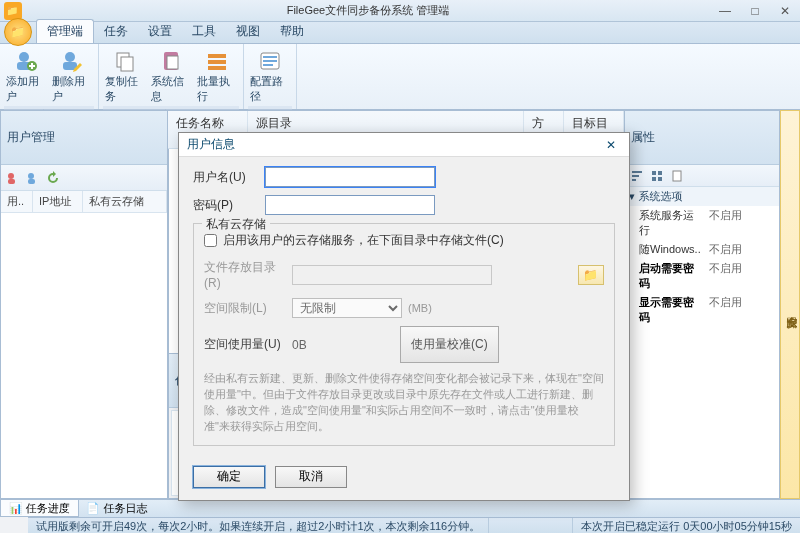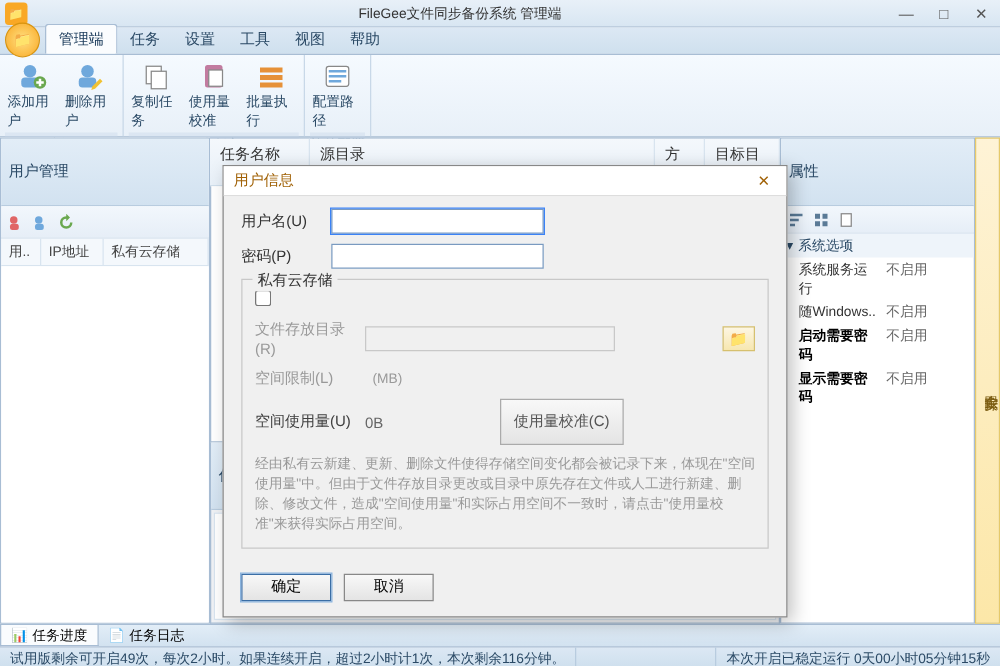--- a/index.html
+++ b/index.html
@@ -54,27 +54,27 @@
 .prop-row.bold > div:first-child { font-weight:bold; color:#000; }
 
 .right-rail { width:20px; background:linear-gradient(#fef3d6,#fce7a8); border:1px solid #e6c96a; writing-mode:vertical-rl; text-align:center; padding-top:6px; font-size:11px; color:#7a5b10; }
 
 
 .logtabs { height:18px; background:linear-gradient(#e2edf7,#d2e2f0); display:flex; align-items:center; border-top:1px solid #a8bdd4; font-size:11px; }
 .logtab { display:flex; align-items:center; gap:3px; padding:0 8px; height:100%; }
 .logtab.active { background:#fafcfe; border:1px solid #a8bdd4; border-top:none; }
 
 
-.status { height:16px; background:linear-gradient(#dce8f4,#cfe0ee); display:flex; font-size:11px; color:#2b4a66; border-top:1px solid #a8bdd4; }
+.status { height:16px; background:linear-gradient(#dce8f4,#cfe0ee); display:flex; font-size:11px; color:#2b4a66; border-top:1px solid #a8bdd4;margin-left:28px; }
 .status > div { padding:1px 8px; border-right:1px solid #b8ccdf; }
 .status > div:last-child { margin-left:auto; border-right:none; border-left:1px solid #b8ccdf; }
 
 
 .modal-backdrop { position:absolute; left:178px; top:132px; width:452px; background:#f0f0f0; border:1px solid #888; box-shadow:4px 4px 14px rgba(0,0,0,.25); }
-.modal-title { height:24px; background:#fff; display:flex; align-items:center; padding:0 8px; font-size:12px; color:#a16207; border-bottom:1px solid #ddd; }
+.modal-title { height:24px; background:#fff; display:flex; align-items:center; padding:0 8px; font-size:12px; color:#0c4a6e; border-bottom:1px solid #ddd; }
 .modal-title .close { margin-left:auto; width:20px; height:18px; display:flex;align-items:center;justify-content:center; border:1px solid transparent; }
 .modal-body { padding:10px 14px; font-size:12px; color:#333; }
 .form-row { display:flex; align-items:center; margin-bottom:8px; }
 .form-row label { width:72px; color:#333; }
 .form-row input[type=text], .form-row select { width:170px; height:20px; border:1px solid #7a9ac0; padding:0 3px; font-size:12px; background:#fff; }
 .fieldset { border:1px solid #c8c8c8; padding:8px 10px 10px; margin-top:6px; position:relative; }
 .fieldset .legend { position:absolute; top:-8px; left:8px; background:#f0f0f0; padding:0 4px; font-size:12px; color:#333; }
 .fieldset .form-row label { width:88px; }
 .disabled-input { width:200px; height:20px; border:1px solid #c8c8c8; background:#f0f0f0; }
 .mb { color:#999; margin-left:6px; font-size:11px; }
@@ -148,21 +148,21 @@
           </div>
           <span>复制任务</span>
         </div>
       <div class="rbtn">
           <div class="ricon">
             <svg width="24" height="24">
               <rect x="5" y="3" width="14" height="18" rx="2" fill="#c27ba0"></rect>
               <rect x="8" y="7" width="11" height="13" fill="#fff" stroke="#888"></rect>
             </svg>
           </div>
-          <span>使用量校准</span>
+          <span>系统信息</span>
         </div>
       <div class="rbtn">
           <div class="ricon">
             <svg width="24" height="24">
               <rect x="3" y="5" width="18" height="4" fill="#e69138"></rect>
               <rect x="3" y="11" width="18" height="4" fill="#e69138"></rect>
               <rect x="3" y="17" width="18" height="4" fill="#e69138"></rect>
             </svg>
           </div>
           <span>批量执行</span>
@@ -311,30 +311,32 @@
       <input type="text" style="outline: rgb(59, 130, 246) solid 1px;">
     </div>
     <div class="form-row">
       <label>密码(P)</label>
       <input type="text" style="">
     </div>
     <div class="fieldset">
       <div class="legend">私有云存储</div>
       <div class="form-row" style="margin-bottom:10px">
         <input type="checkbox" style="margin-right: 6px;">
+        <span>启用该用户的云存储服务，在下面目录中存储文件(C)</span>
       </div>
       <div class="form-row">
         <label style="color:#999">文件存放目录(R)</label>
         <div class="disabled-input"></div>
         <div class="browse-btn">
             <span>📁</span>
           </div>
       </div>
       <div class="form-row">
         <label style="color:#999">空间限制(L)</label>
+        <select disabled="" style="width:110px;background:#fff;border:1px solid #aaa;color:#333"><option>无限制</option></select>
         <span class="mb">(MB)</span>
       </div>
       <div class="form-row">
         <label style="color:#404040">空间使用量(U)</label>
         <span style="width:100px;color:#666">0B</span>
         <button class="calc-btn" disabled="">使用量校准(C)</button>
       </div>
       <div class="note">经由私有云新建、更新、删除文件使得存储空间变化都会被记录下来，体现在"空间使用量"中。但由于文件存放目录更改或目录中原先存在文件或人工进行新建、删除、修改文件，造成"空间使用量"和实际占用空间不一致时，请点击"使用量校准"来获得实际占用空间。</div>
     </div>
   </div>

